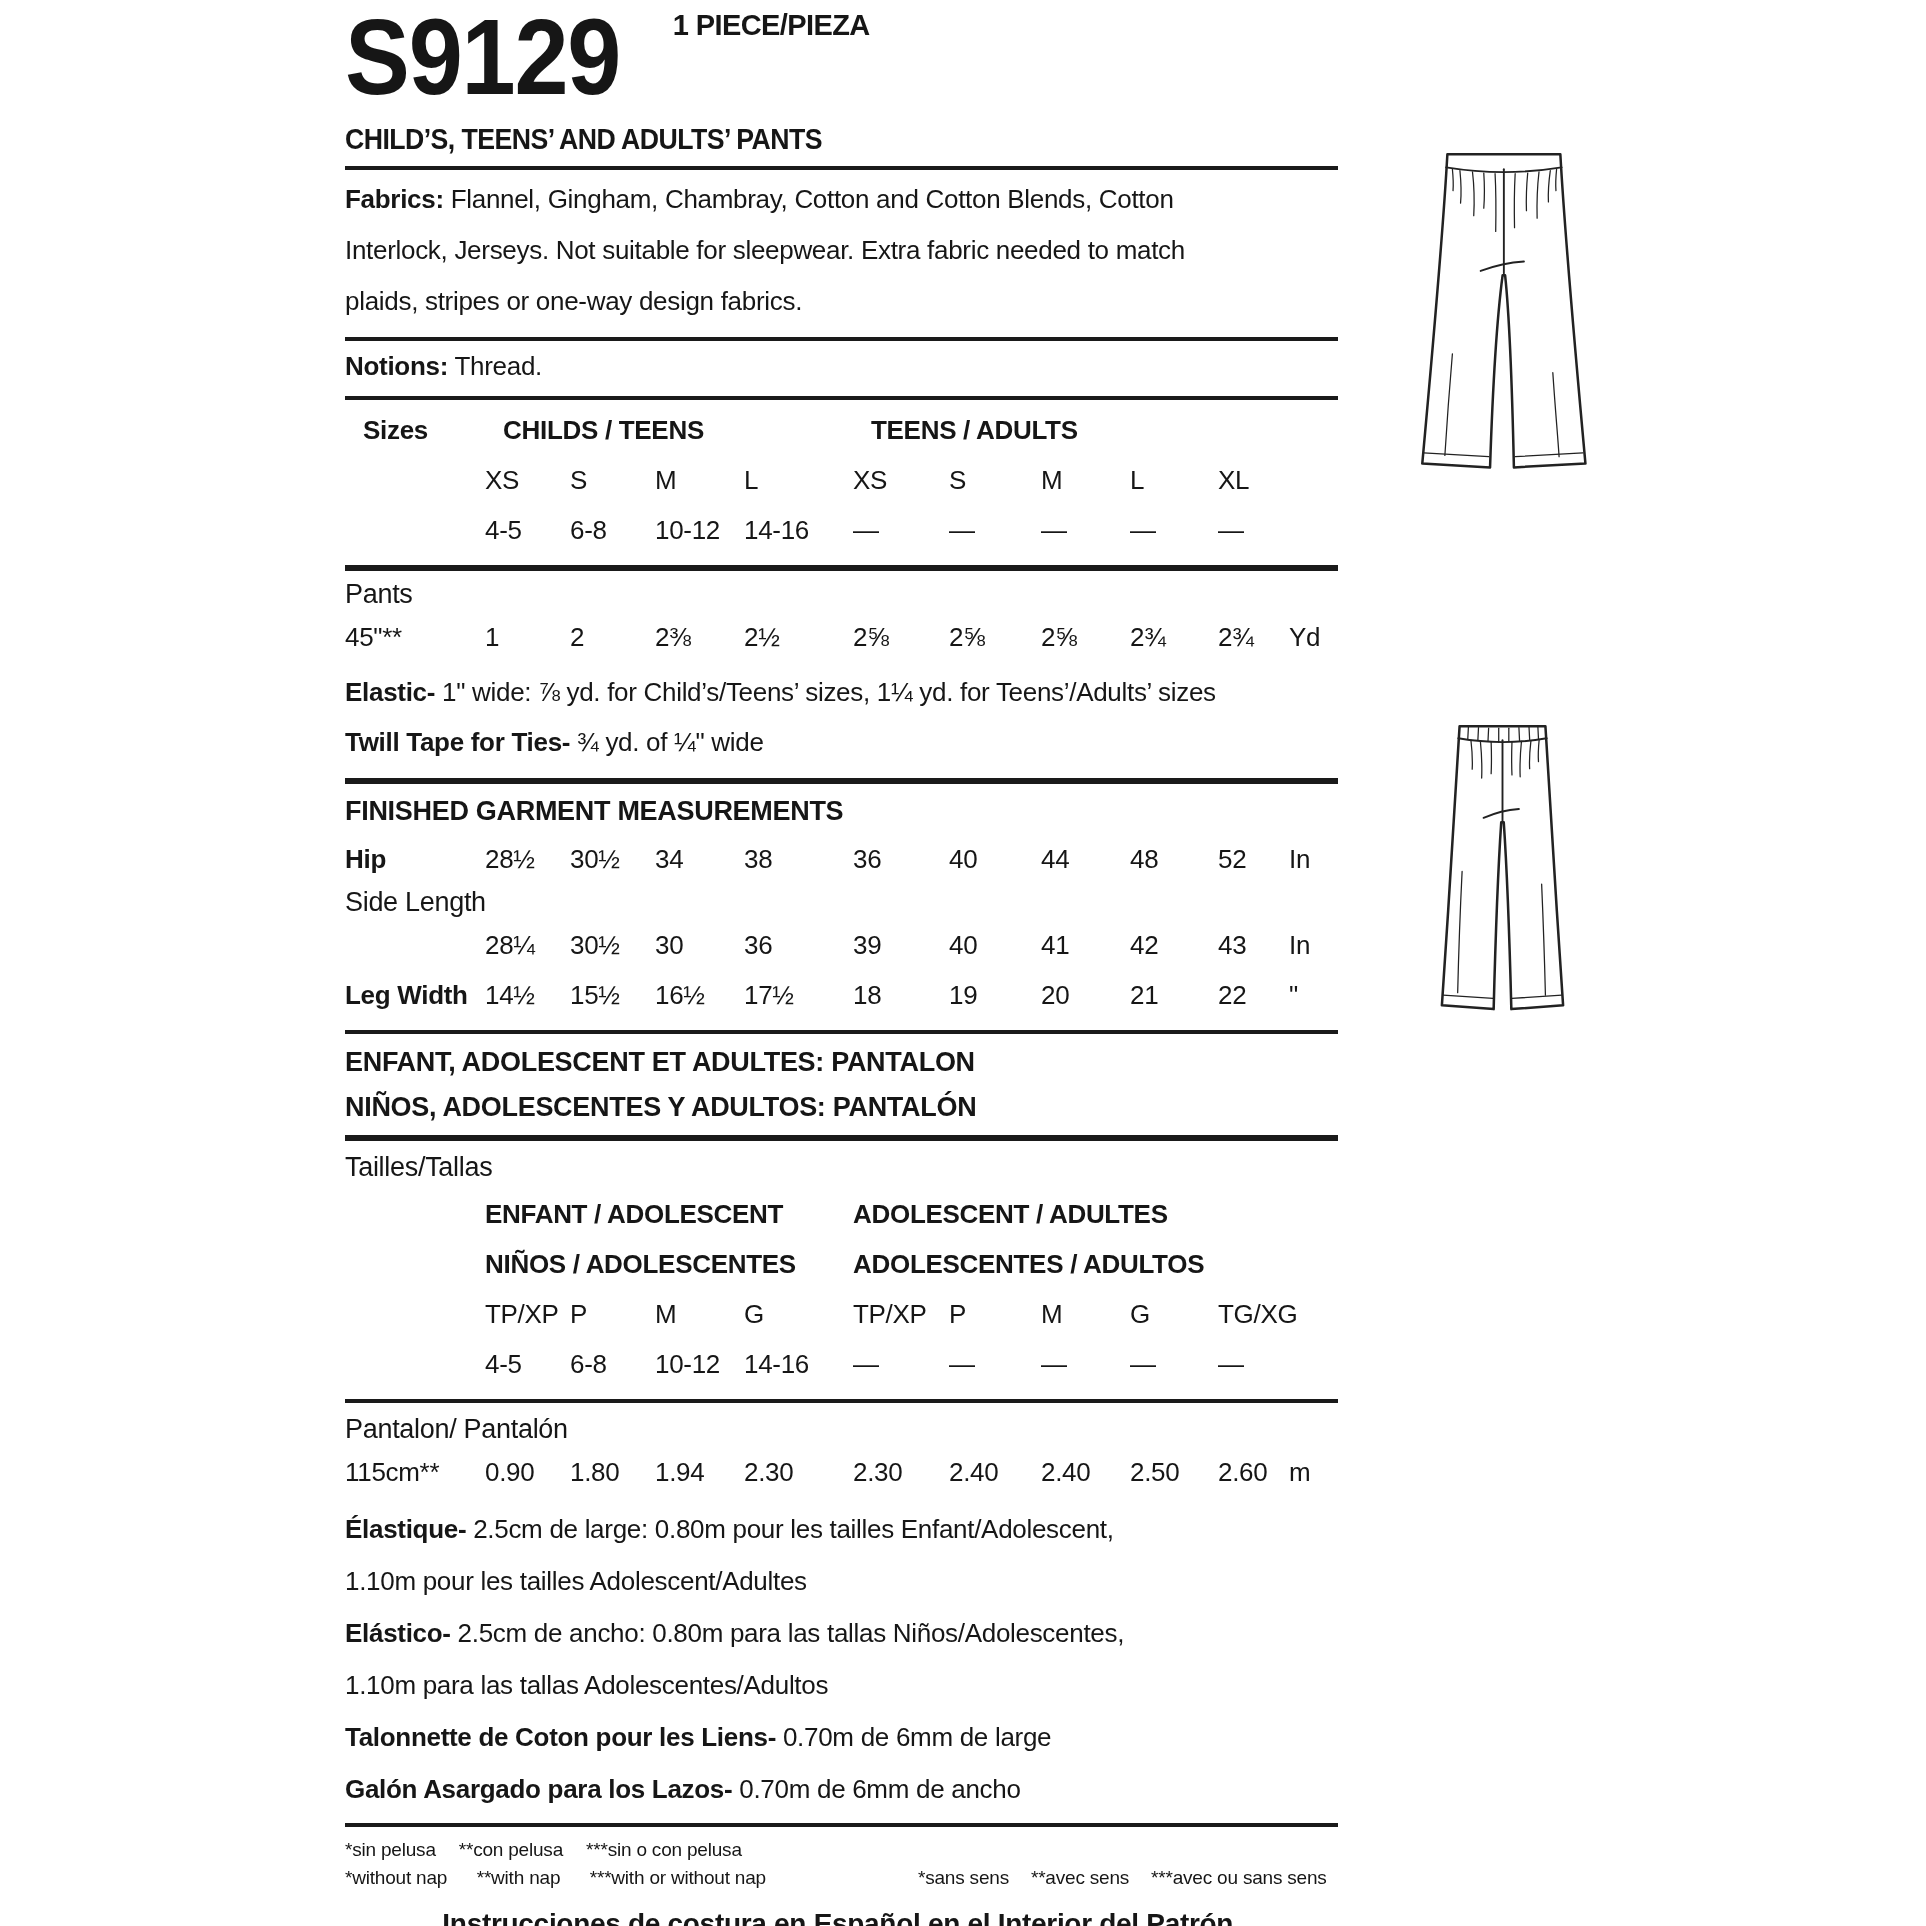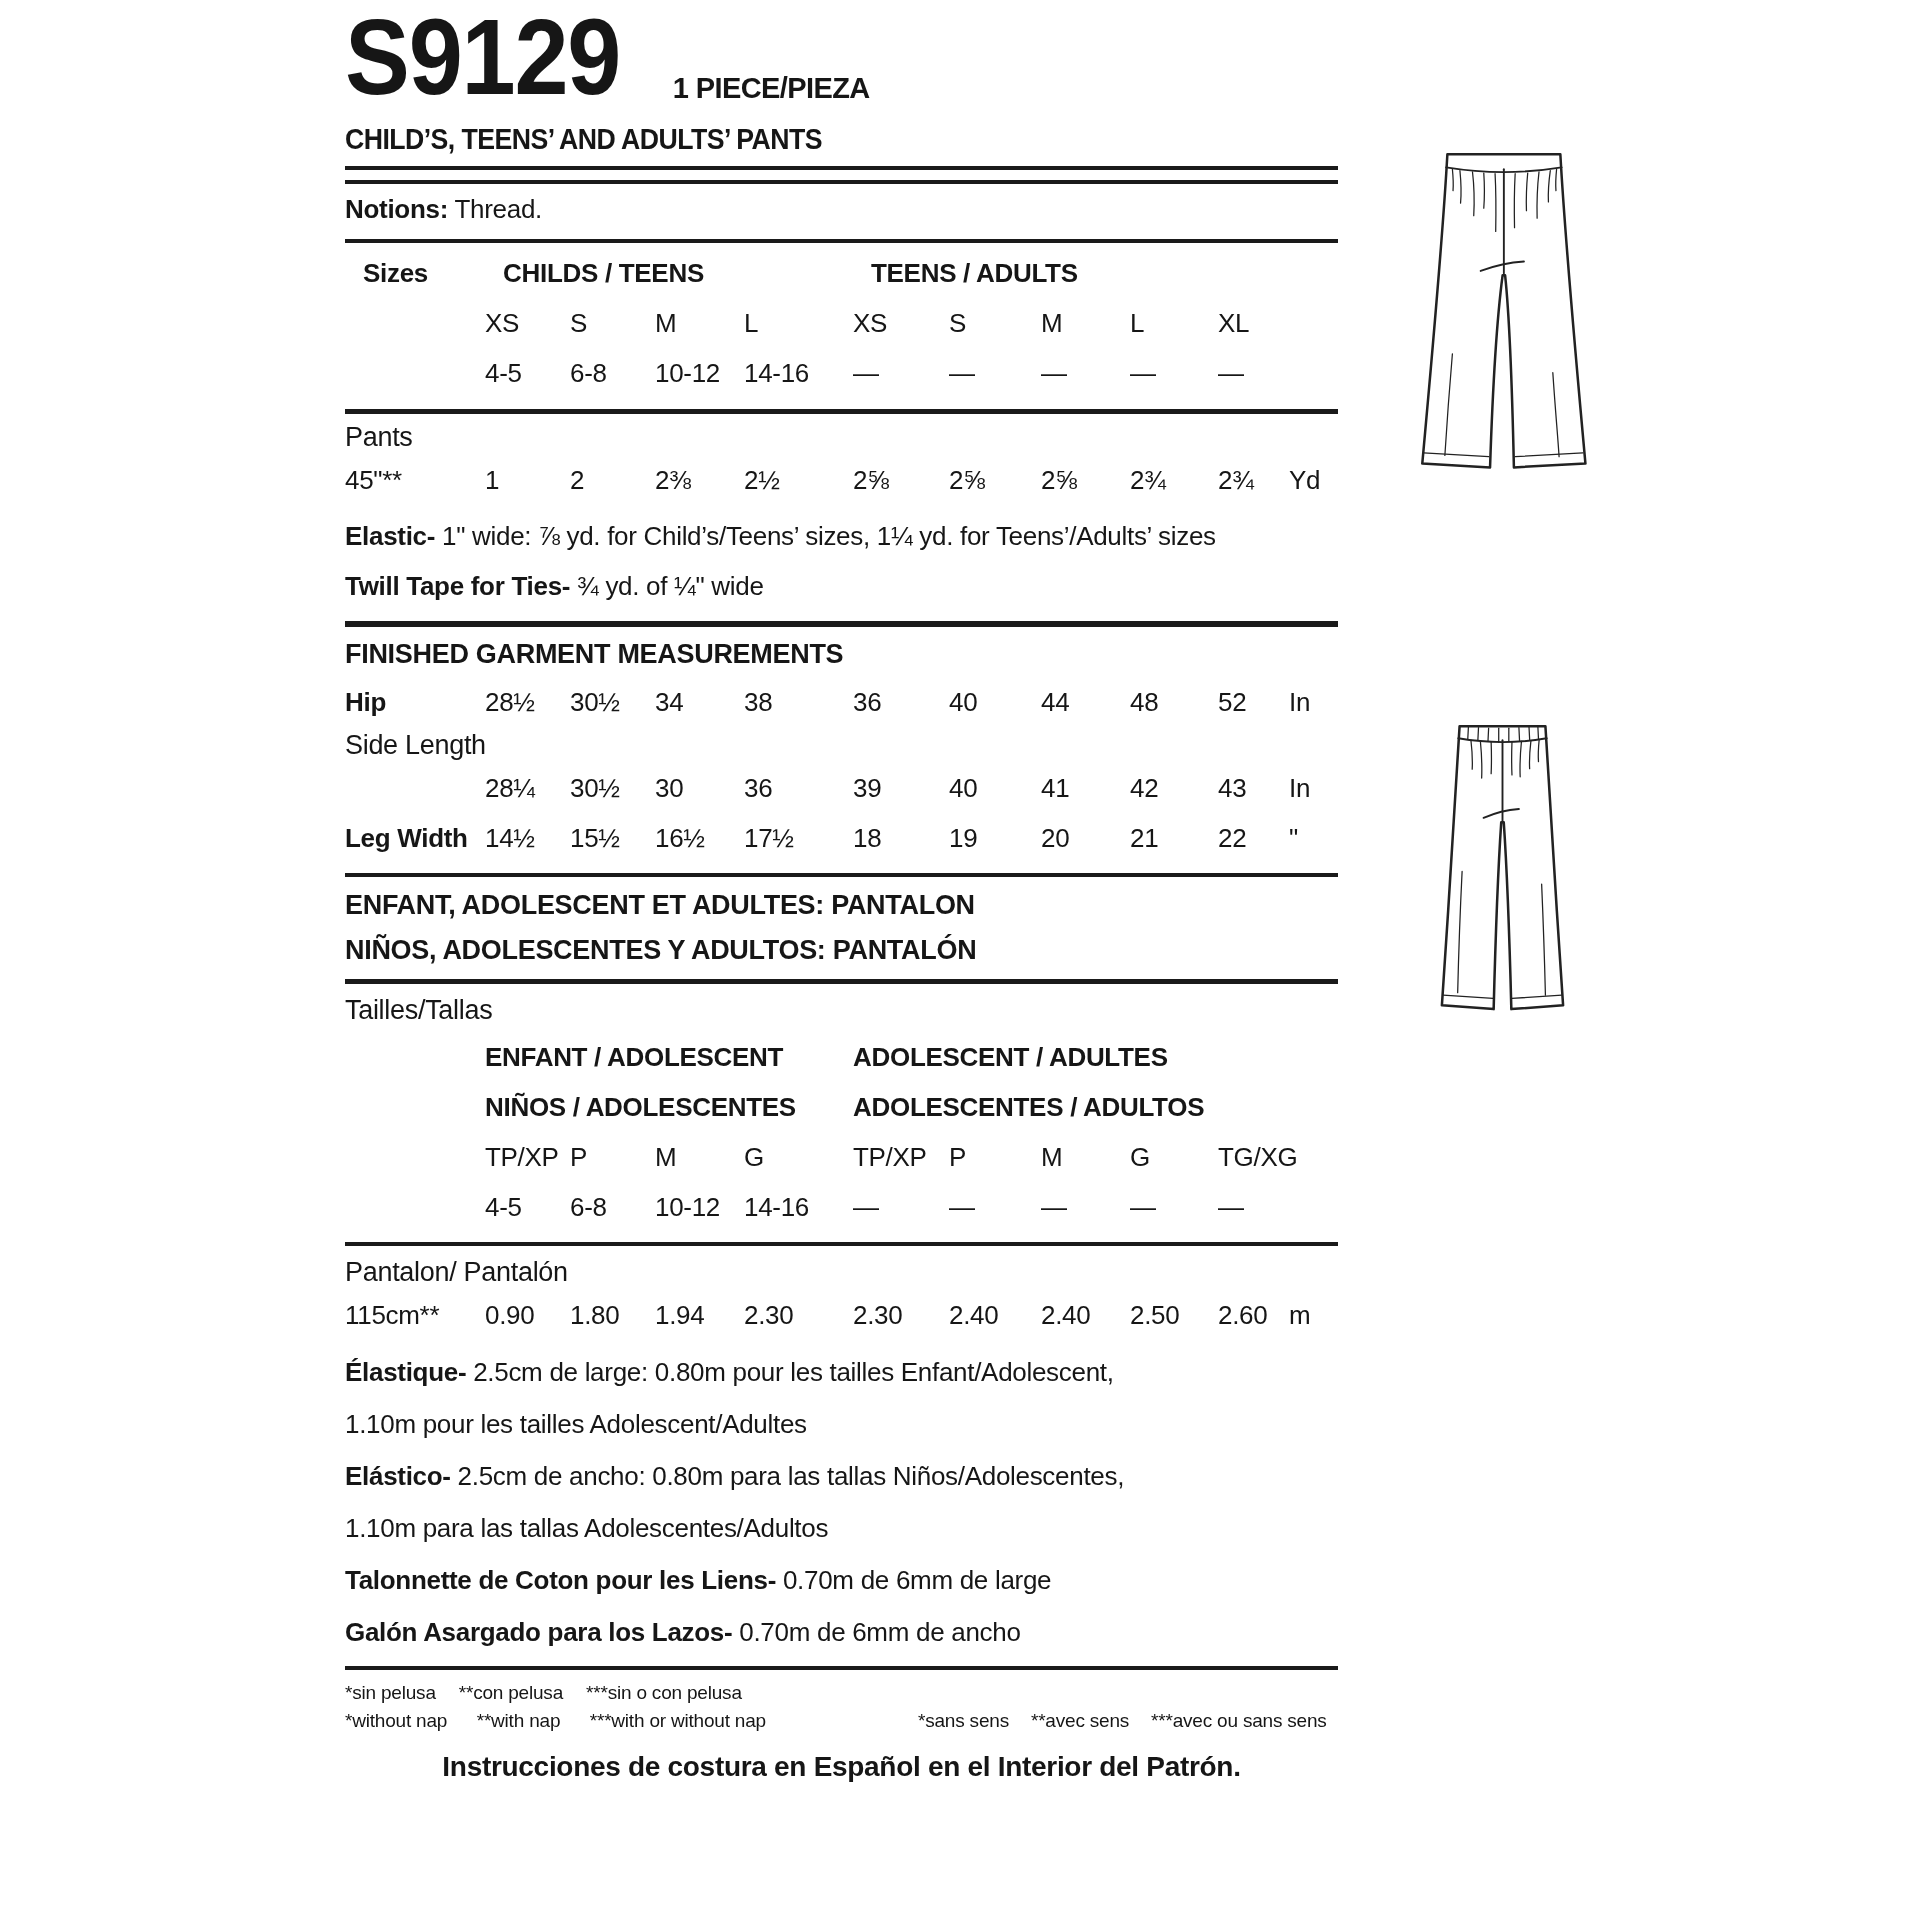--- a/index.html
+++ b/index.html
@@ -4,21 +4,21 @@
 <style>
   html,body{margin:0;padding:0;}
   body{
     width:1926px;height:1926px;background:#ffffff;
     font-family:"Liberation Sans","DejaVu Sans",sans-serif;
     color:#161616;
   }
   .sheet{position:relative;width:1926px;height:1926px;background:#fff;overflow:hidden;}
   .content{position:absolute;left:345px;top:9px;width:993px;}
 
-  .title-row{display:flex;align-items:flex-end;gap:22px;height:96px;}
+  .title-row{display:flex;align-items:flex-start;gap:22px;height:96px;}
   .big-title{
     font-size:108px;font-weight:700;line-height:96px;letter-spacing:-1.3px;
     display:inline-block;transform:scaleX(.9);transform-origin:0 100%;
   }
   .pieces{font-size:29px;font-weight:700;letter-spacing:-0.6px;}
 
   .main-heading{
     margin-top:18px;font-size:29px;font-weight:700;letter-spacing:-0.6px;line-height:33px;
     display:block;transform:scaleX(.92);transform-origin:0 50%;white-space:nowrap;
   }
@@ -65,20 +65,25 @@
 
     <div class="title-row">
       <span class="big-title">S9129</span>
       <span class="pieces">1 PIECE/PIEZA</span>
     </div>
 
     <div class="main-heading">CHILD’S, TEENS’ AND ADULTS’ PANTS</div>
 
     <div class="rule"></div>
 
+    <p class="para">
+      <span class="b">Fabrics:</span><span> Flannel, Gingham, Chambray, Cotton and Cotton Blends, Cotton</span><br>
+      <span>Interlock, Jerseys. Not suitable for sleepwear. Extra fabric needed to match</span><br>
+      <span>plaids, stripes or one-way design fabrics.</span>
+    </p>
 
     <div class="rule"></div>
 
     <p class="para" style="margin-top:0;">
       <span class="b">Notions:</span><span> Thread.</span>
     </p>
 
     <div class="rule" style="margin-top:3.9px;"></div>
 
     <div class="row hdr" style="margin-top:5.1px;margin-left:18px;">

